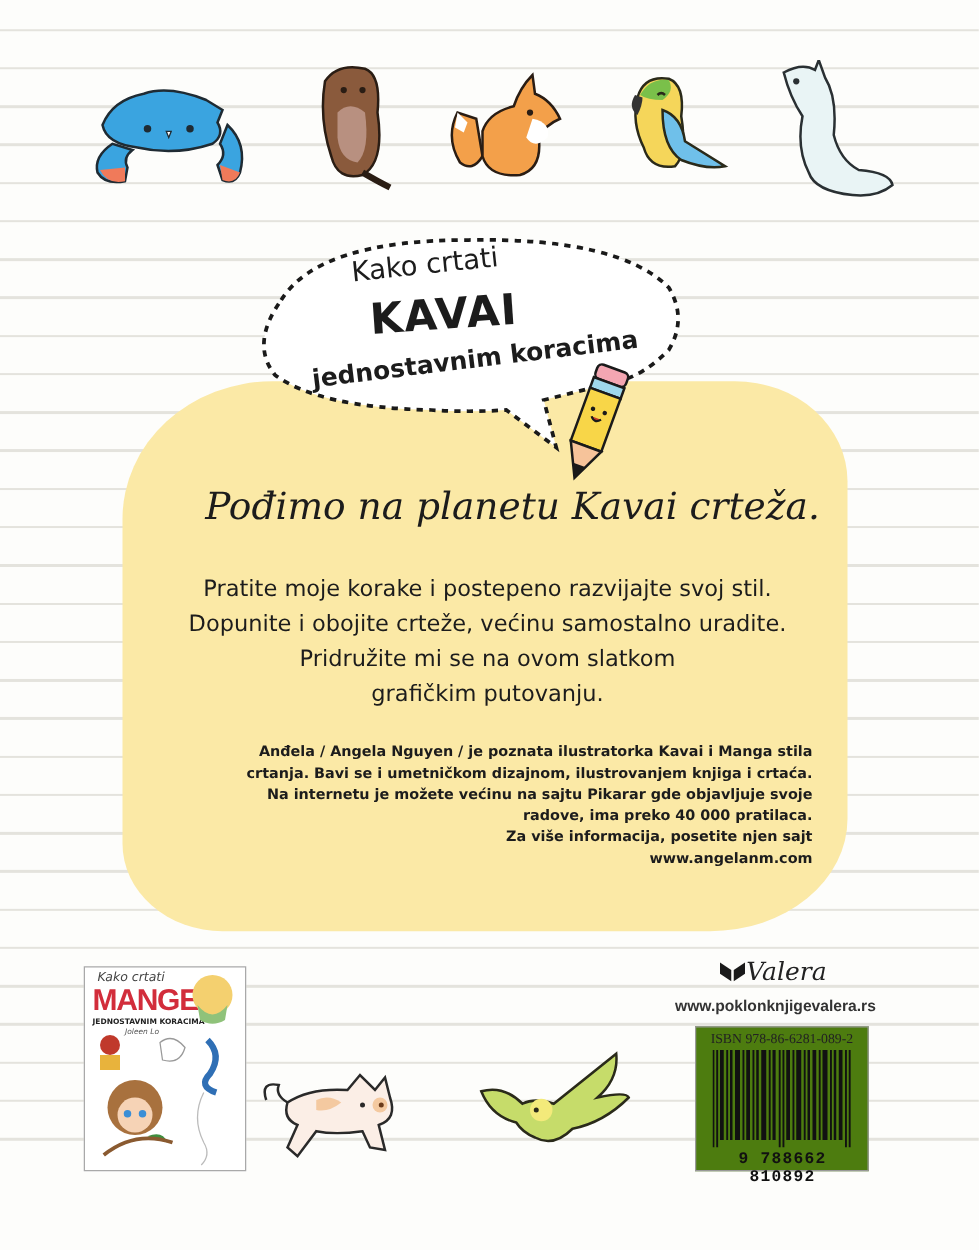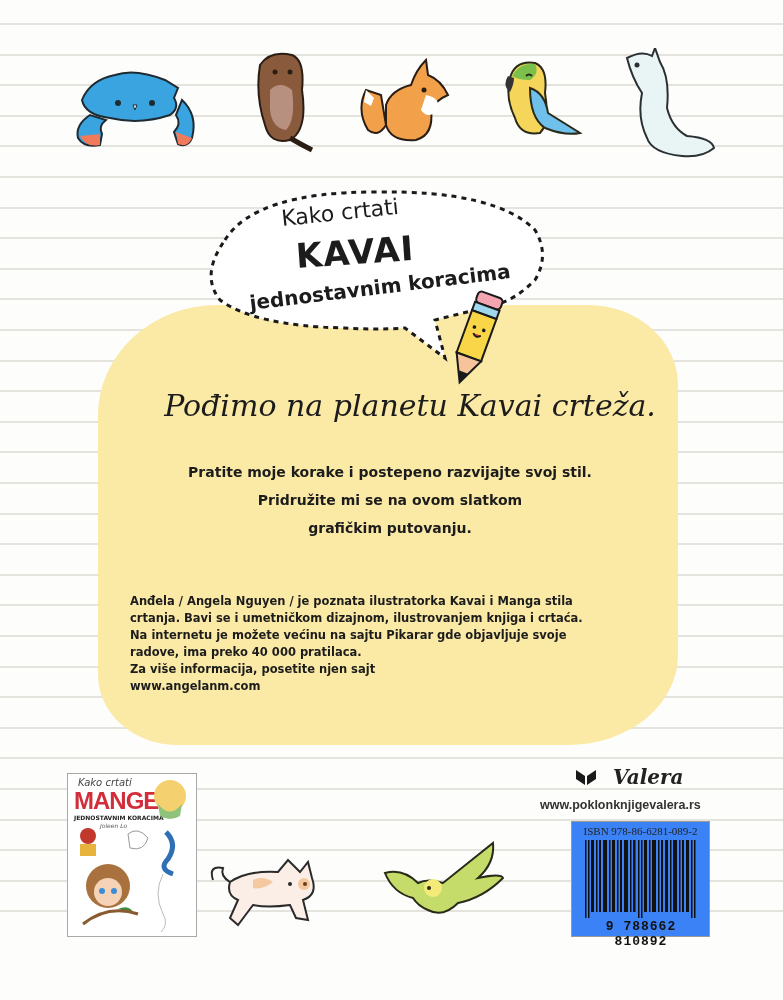--- a/index.html
+++ b/index.html
@@ -24,40 +24,40 @@
   .bubble-text { position:absolute; text-align:center; color:#1c1c1c; }
   .bt1 { left:70px; top:20px; width:150px; font-size:22px; transform:rotate(-6deg); font-family:"DejaVu Sans", sans-serif; }
   .bt2 { left:100px; top:52px; width:120px; font-size:34px; font-weight:bold; transform:rotate(-4deg); letter-spacing:1px; }
   .bt3 { left:40px; top:95px; width:290px; font-size:20px; font-weight:bold; transform:rotate(-7deg); }
   .headline {
     position:absolute; left:100px; top:388px; width:580px; text-align:center;
     font-family:"DejaVu Serif", serif; font-style:italic; font-size:30px; color:#1c1c1c;padding-left:20px;
   }
   .intro {
     position:absolute; left:100px; top:458px; width:580px; text-align:center;
-    font-size:14px; font-weight:bold; line-height:28px; color:#1c1c1c;
+    font-size:18px; font-weight:normal; line-height:28px; color:#1c1c1c;
   }
   .bio {
-    position:absolute; left:130px; top:593px; width:520px; text-align:left;
+    position:absolute; left:130px; top:593px; width:520px; text-align:right;
     font-size:11.5px; font-weight:bold; line-height:17px; color:#1c1c1c;
   }
   .mini-cover {
     position:absolute; left:67px; top:773px; width:128px; height:162px;
     border:1px solid #a9a9a9; background:#fff; overflow:hidden;
   }
   .mc-kako { position:absolute; left:10px; top:3px; font-size:10px; font-style:italic; color:#444; }
   .mc-mange { position:absolute; left:6px; top:13px; font-size:24px; font-weight:bold; color:#d22d3b; letter-spacing:-1px; font-family:"Liberation Sans", sans-serif; }
   .mc-sub { position:absolute; left:6px; top:40px; font-size:6px; font-weight:bold; color:#222; }
   .mc-author { position:absolute; left:32px; top:48px; font-size:6px; color:#555; font-style:italic; }
-  .valera { position:absolute; left:575px; top:764px; height:26px; display:flex; align-items:center; gap:16px;font-weight:bold; }
+  .valera { position:absolute; left:575px; top:764px; height:26px; display:flex; align-items:center; gap:0; }
   .valera-name { font-family:"DejaVu Serif", serif; font-style:italic; font-size:20px; color:#222; }
   .url { position:absolute; left:540px; top:798px; width:230px; font-size:12.5px; font-weight:bold; color:#333; font-family:"Liberation Sans", sans-serif; }
   .barcode {
     position:absolute; left:556px; top:821px; width:137px; height:114px;
-    background:#3b82f6; border:1px solid #999;margin-left:15px;
+    background:#4d7c0f; border:1px solid #999;
   }
   .isbn { position:absolute; left:0; top:3px; width:137px; text-align:center; font-family:"Liberation Serif", serif; font-size:11px; color:#222; }
   .bars { position:absolute; left:13px; top:18px; width:112px; height:78px; }
   .barnum { position:absolute; left:3px; top:97px; width:132px; text-align:center; font-family:"Liberation Mono", monospace; font-size:13px; font-weight:bold; letter-spacing:1px; color:#111; }
 </style>
 </head>
 <body>
 
 <div class="lines"></div>
 
@@ -117,20 +117,21 @@
   </svg>
   <div class="bubble-text bt1">Kako crtati</div>
   <div class="bubble-text bt2">KAVAI</div>
   <div class="bubble-text bt3">jednostavnim koracima</div>
 </div>
 
 <div class="headline">Pođimo na planetu Kavai crteža.</div>
 
 <div class="intro">
   <div>Pratite moje korake i postepeno razvijajte svoj stil.</div>
+  <div>Dopunite i obojite crteže, većinu samostalno uradite.</div>
   <div>Pridružite mi se na ovom slatkom</div>
   <div>grafičkim putovanju.</div>
 </div>
 
 <div class="bio">
   <div>Anđela / Angela Nguyen / je poznata ilustratorka Kavai i Manga stila</div>
   <div>crtanja. Bavi se i umetničkom dizajnom, ilustrovanjem knjiga i crtaća.</div>
   <div>Na internetu je možete većinu na sajtu Pikarar gde objavljuje svoje</div>
   <div>radove, ima preko 40 000 pratilaca.</div>
   <div>Za više informacija, posetite njen sajt</div>

